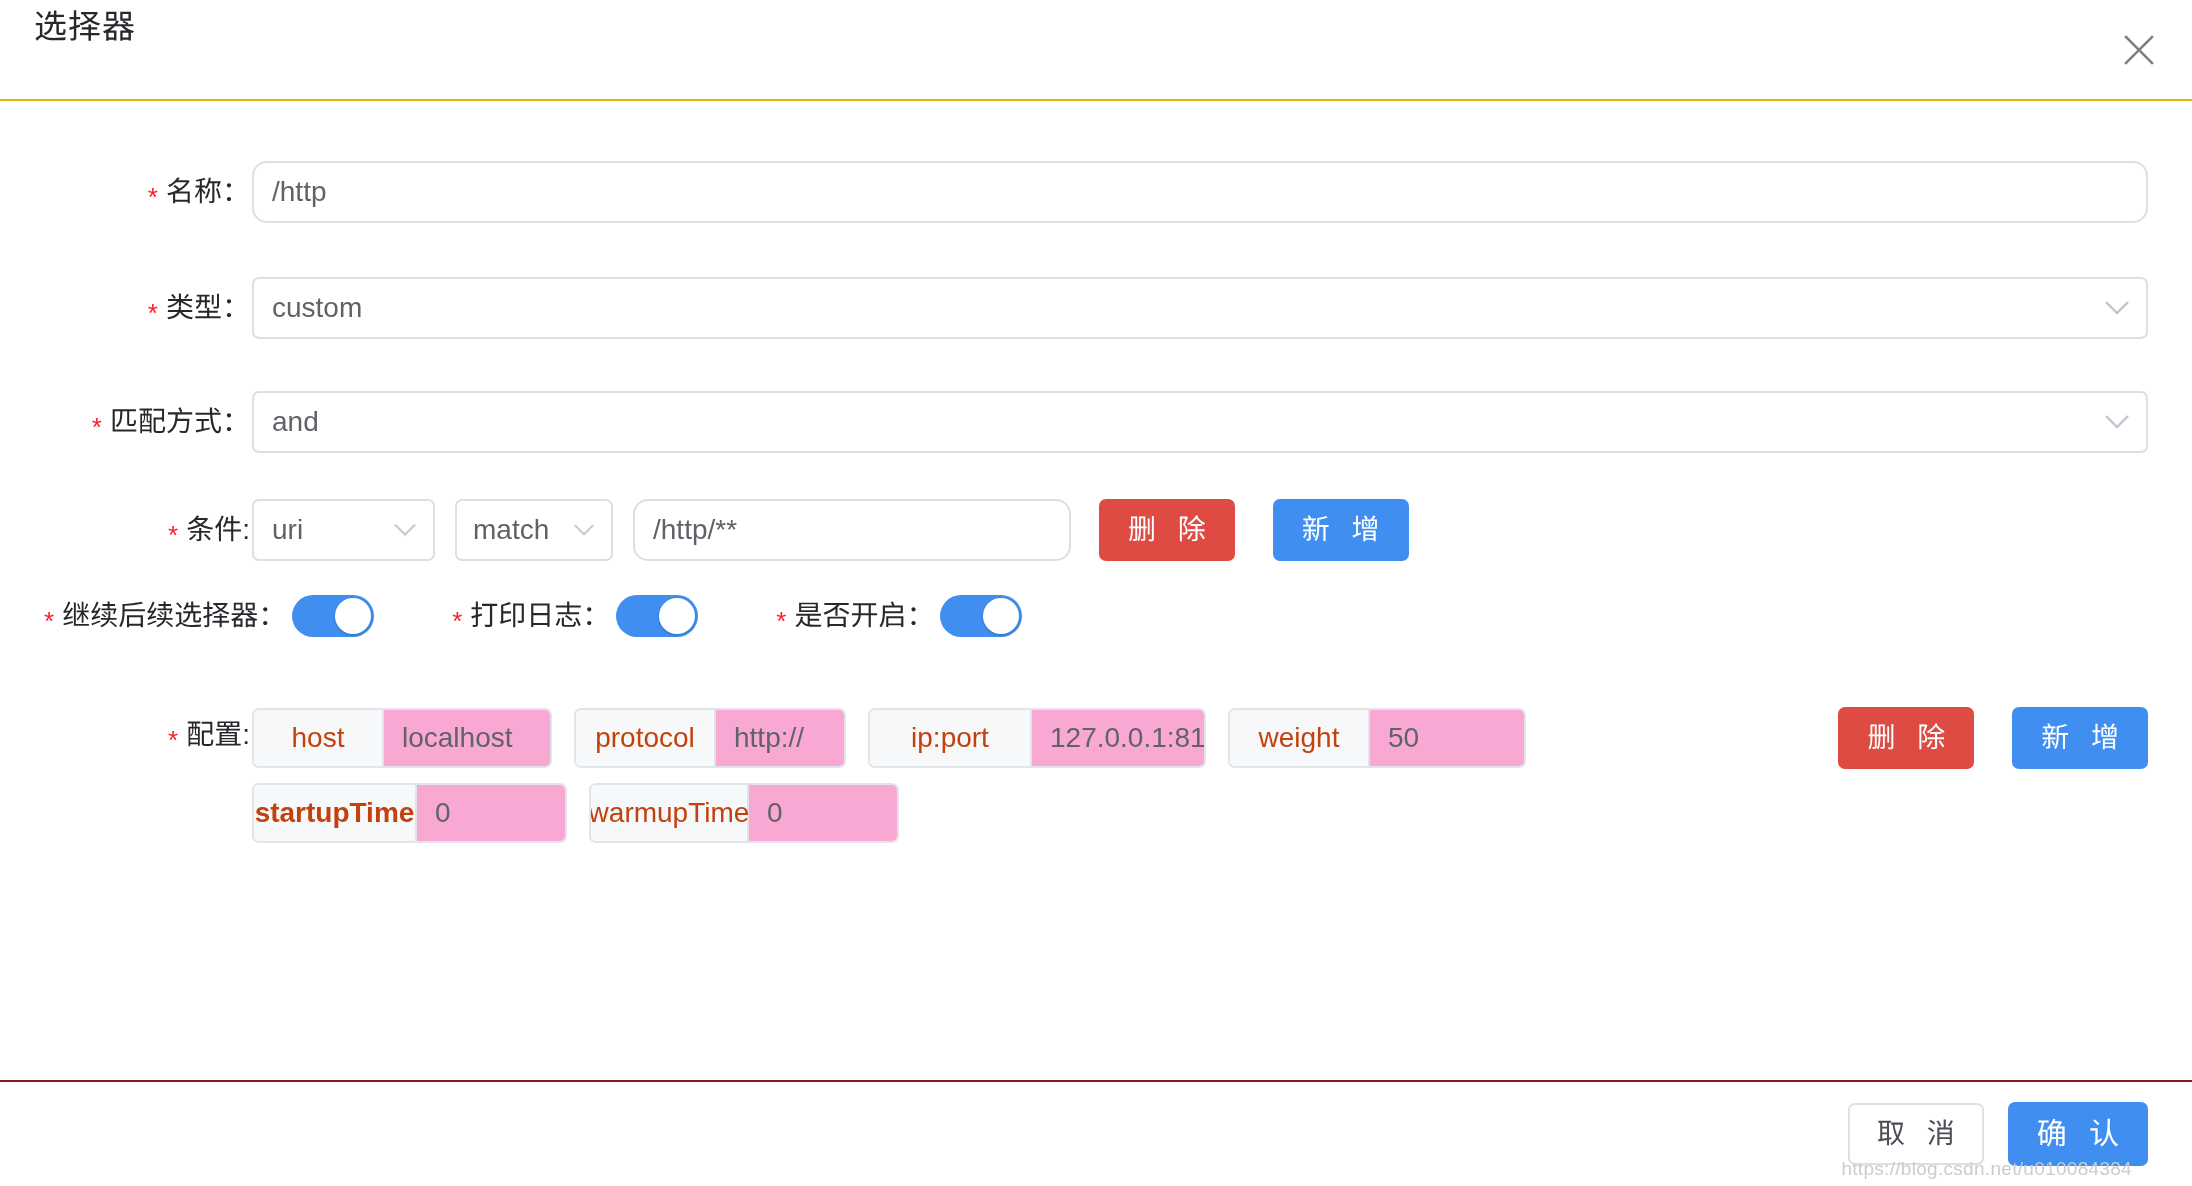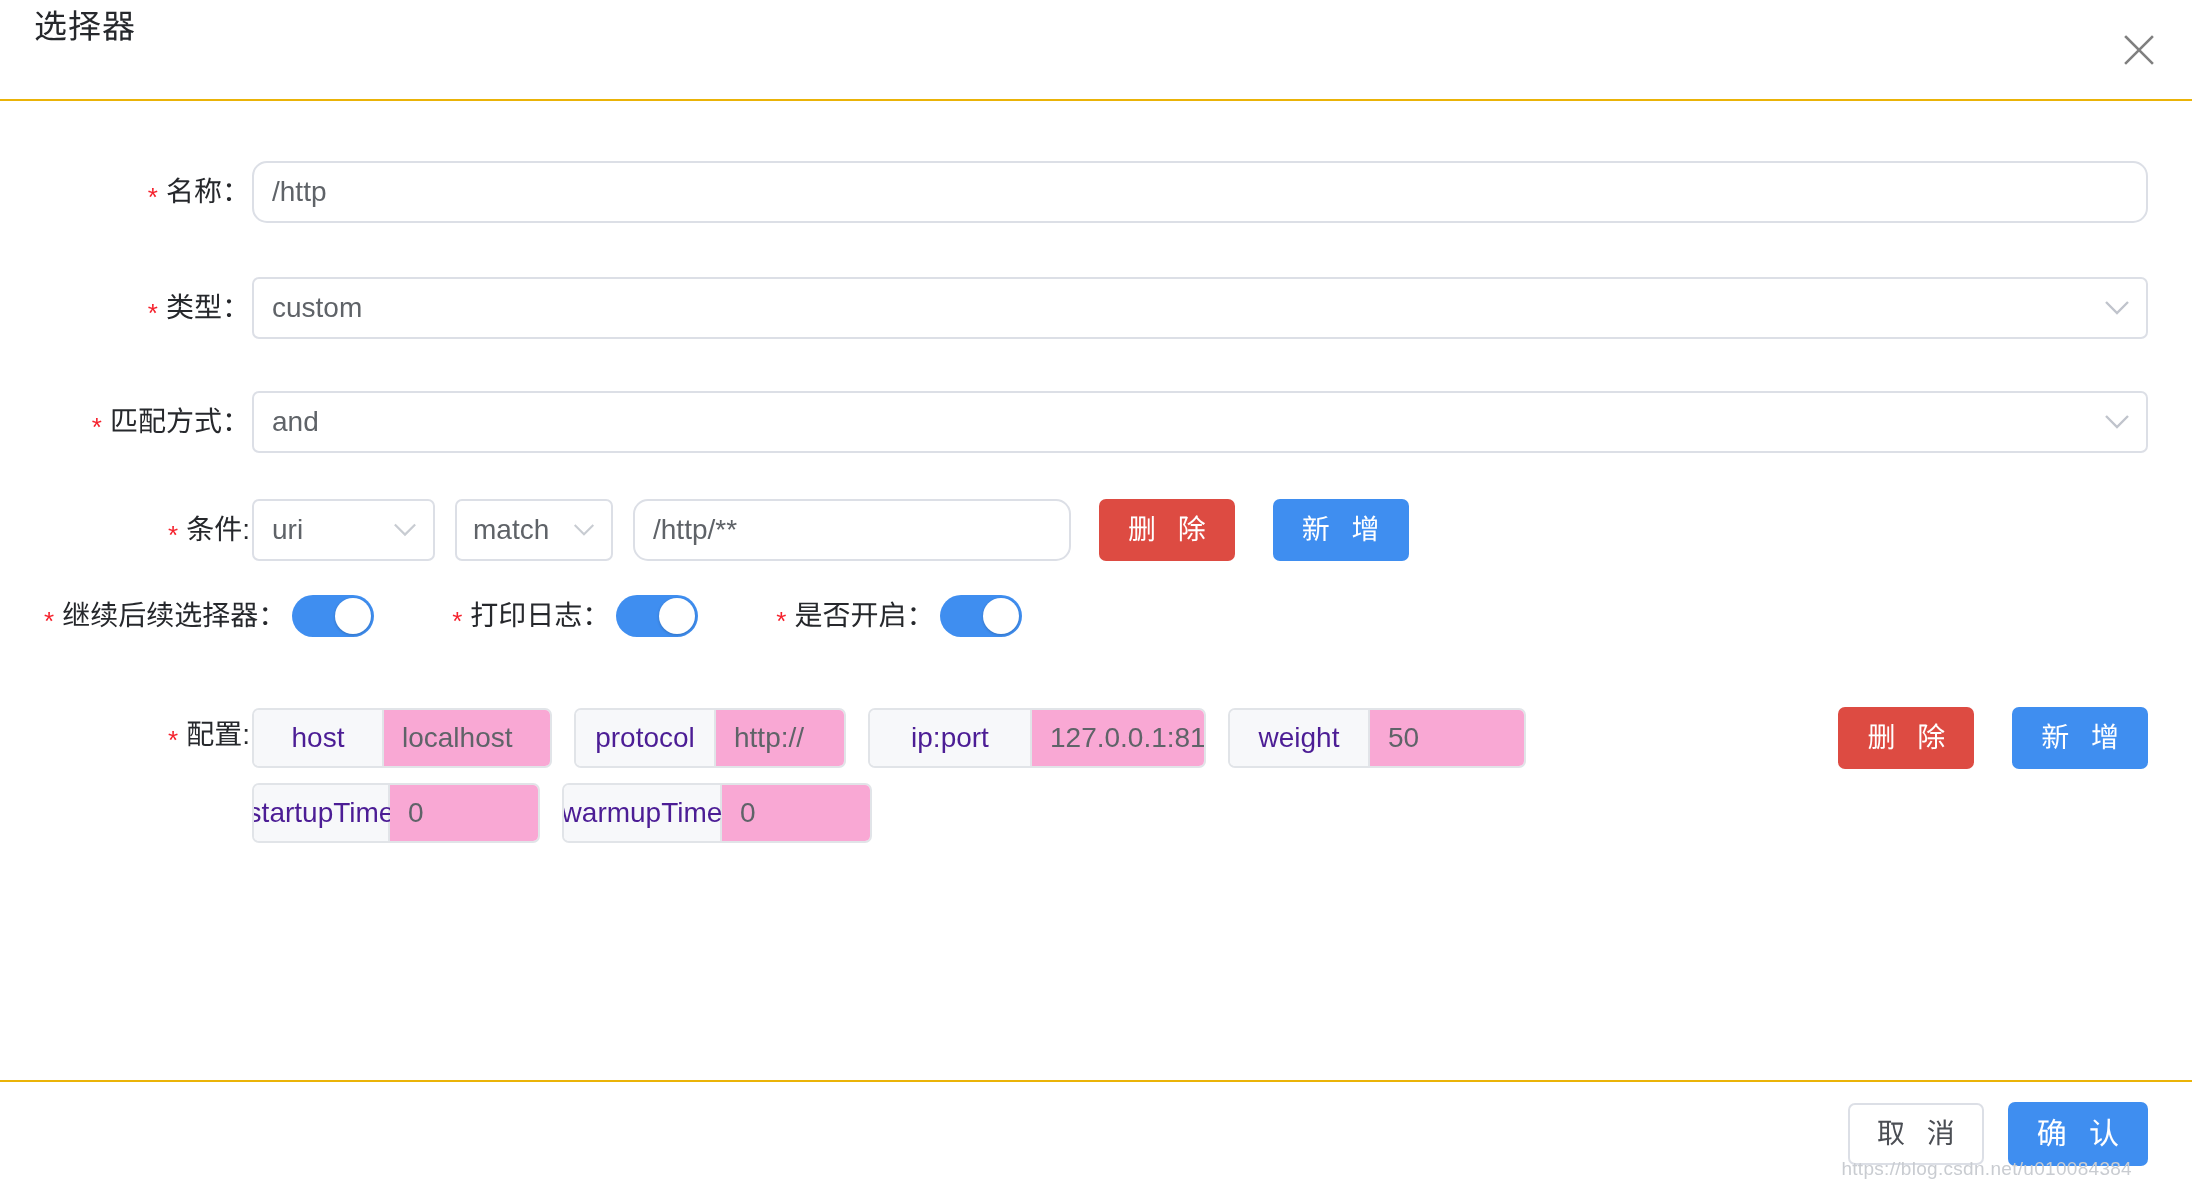--- a/index.html
+++ b/index.html
@@ -198,21 +198,21 @@
     border-radius: 7px;
     overflow: hidden;
     height: 60px;
     margin-right: 22px;
     background: #fff;
   }
   .kvgroup .k {
     background: #f7f8fa;
     border-right: 2px solid #e1e4e8;
     font-size: 28px;
-    color: #4c1d95;
+    color: #c2410c;
     display: flex;
     align-items: center;
     justify-content: center;
     padding: 12px 20px;
     white-space: nowrap;
   }
   .kvgroup .v {
     font-size: 28px;
     color: #5f6368;
     display: flex;
@@ -223,34 +223,34 @@
     white-space: nowrap;
   }
   .k-host       { width: 130px; }
   .v-host       { width: 166px; }
   .k-protocol   { width: 140px; }
   .v-protocol   { width: 128px; }
   .k-ipport     { width: 162px; }
   .v-ipport     { width: 172px; }
   .k-weight     { width: 140px; }
   .v-weight     { width: 154px; }
-  .k-startup    { width: 136px; }
+  .k-startup    { width: 163px; font-weight: bold; }
   .v-startup    { width: 148px; }
   .k-warmup     { width: 158px; }
   .v-warmup     { width: 148px; }
   .conf-select  { width: 288px; flex: 0 0 288px; height: 60px; }
   .conf-select .select { height: 60px; }
   .conf-btns { display: flex; margin-left: auto; }
 
   .order-ipt { flex: 1 1 auto; }
 
   
   .dlg-footer {
     flex: 0 0 auto;
-    border-top: 2px solid #eab308;
+    border-top: 2px solid #7f1d1d;
     height: 106px;
     display: flex;
     align-items: center;
     justify-content: flex-end;
     padding: 0 44px 0 0;
     position: relative;
   }
   .btn-ghost {
     height: 62px;
     min-width: 130px;

